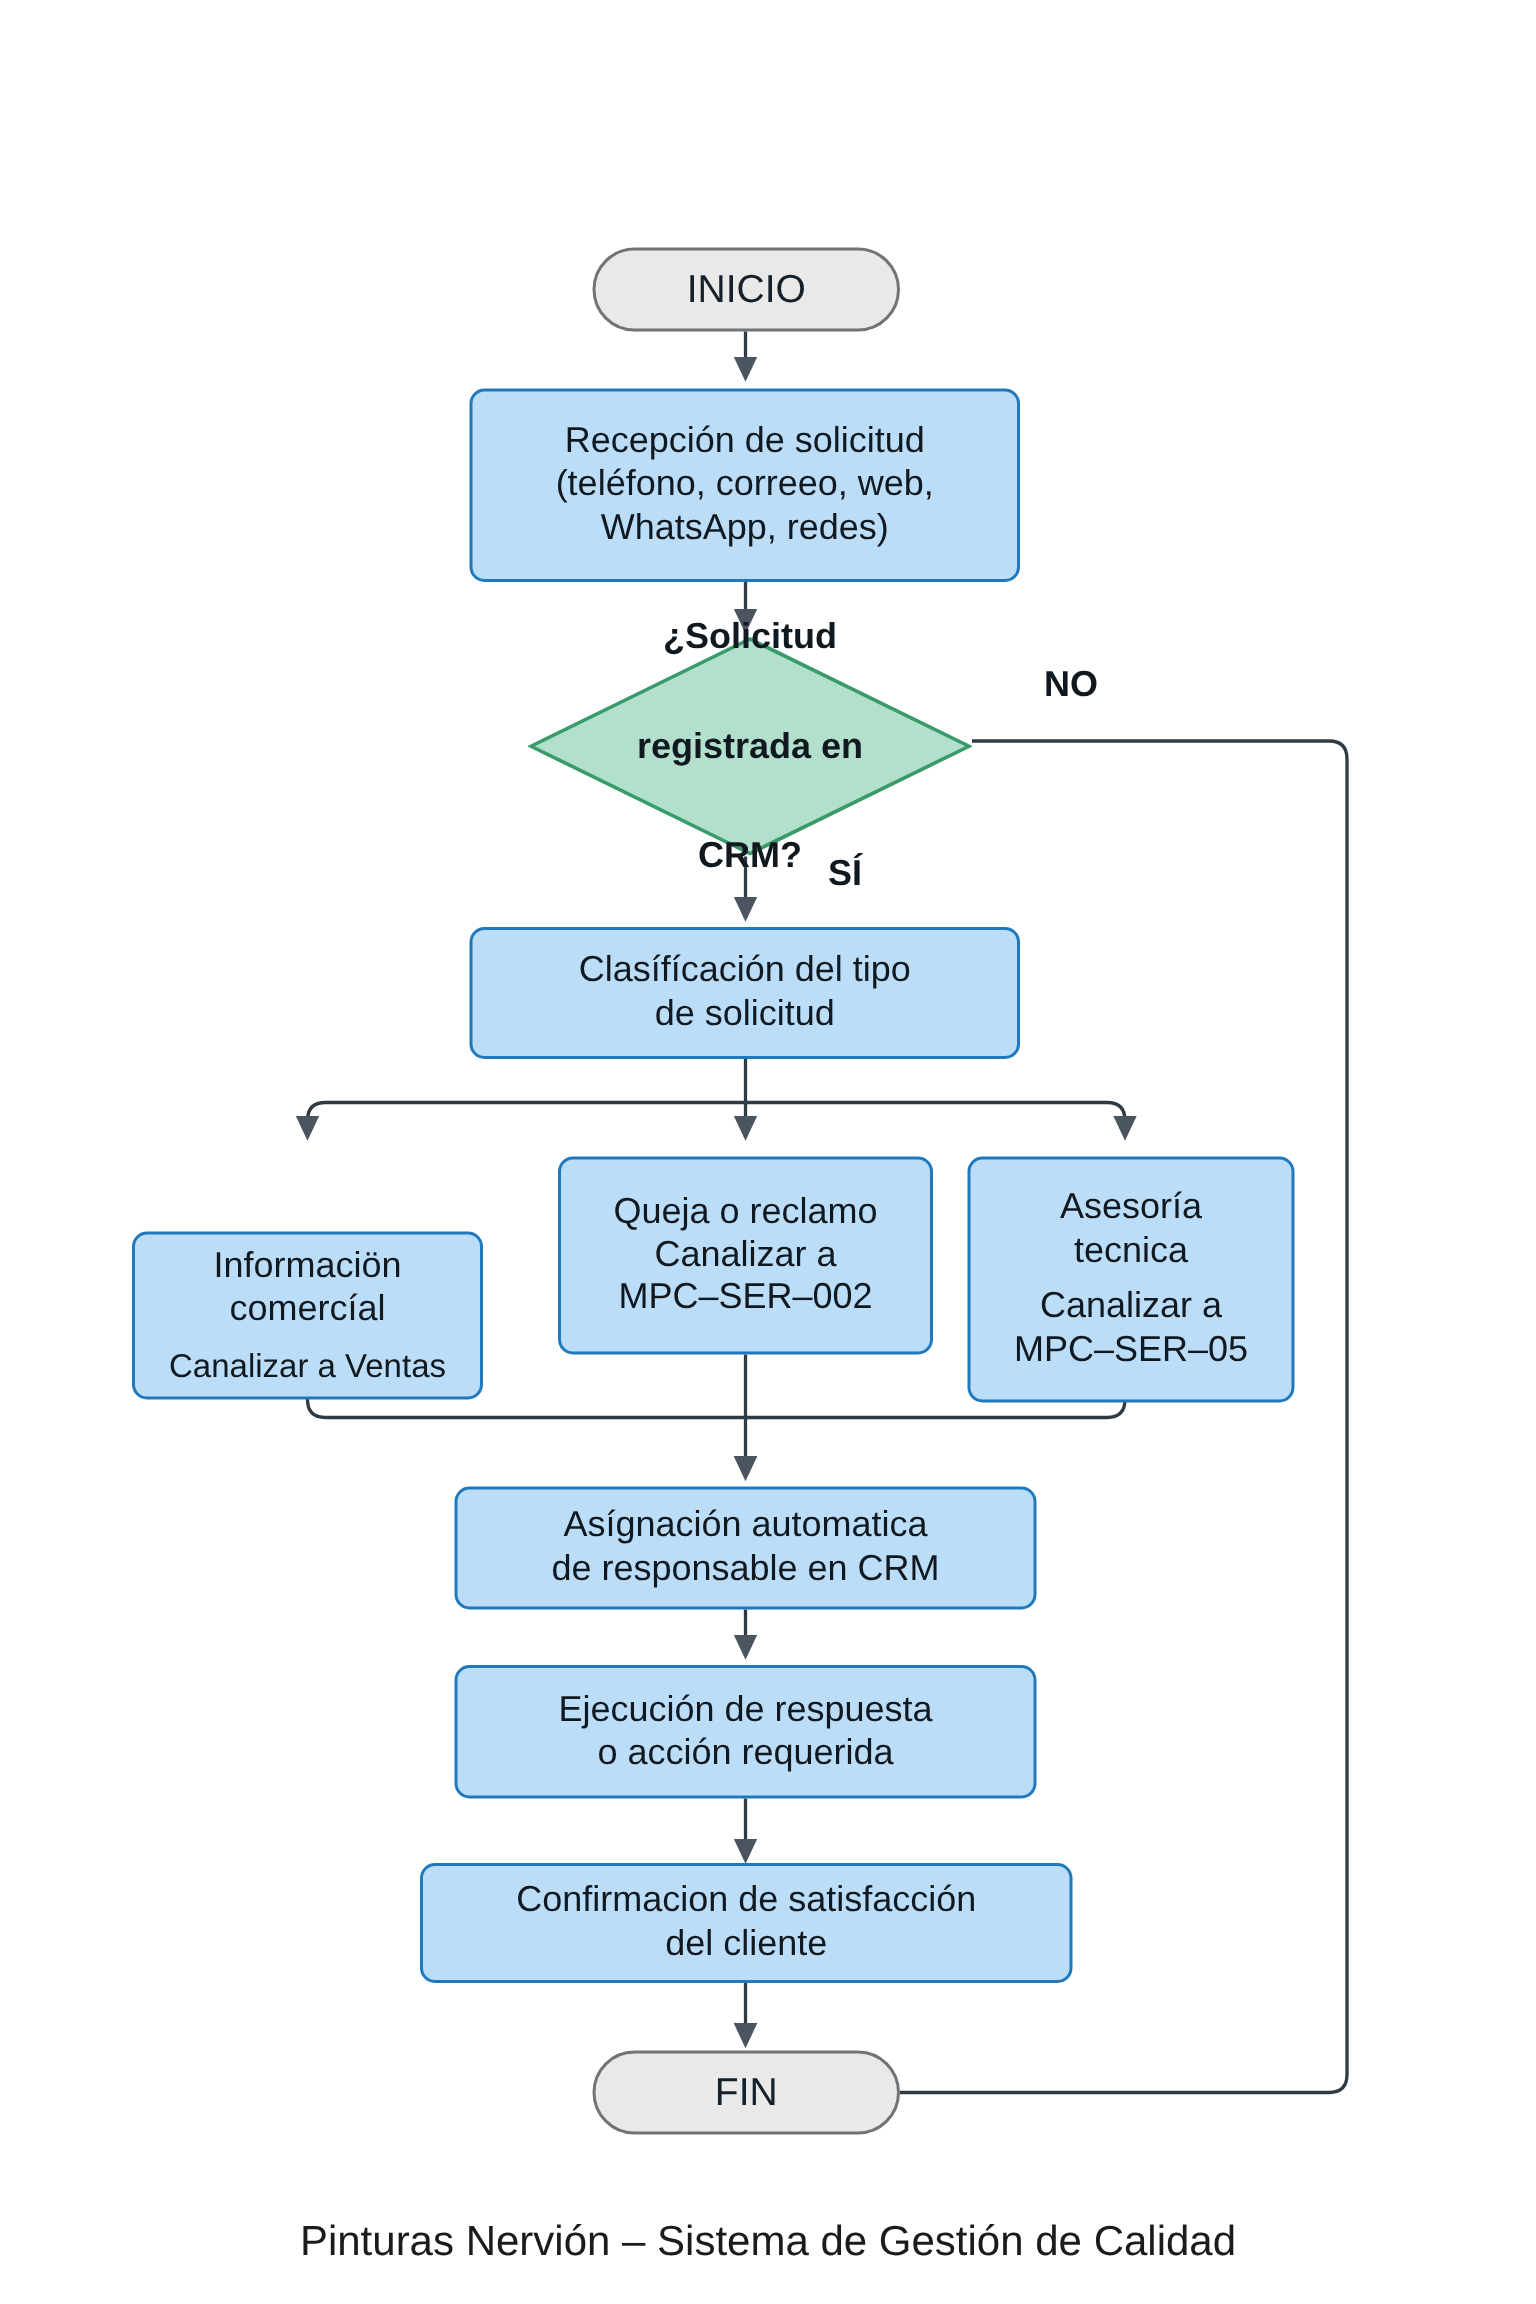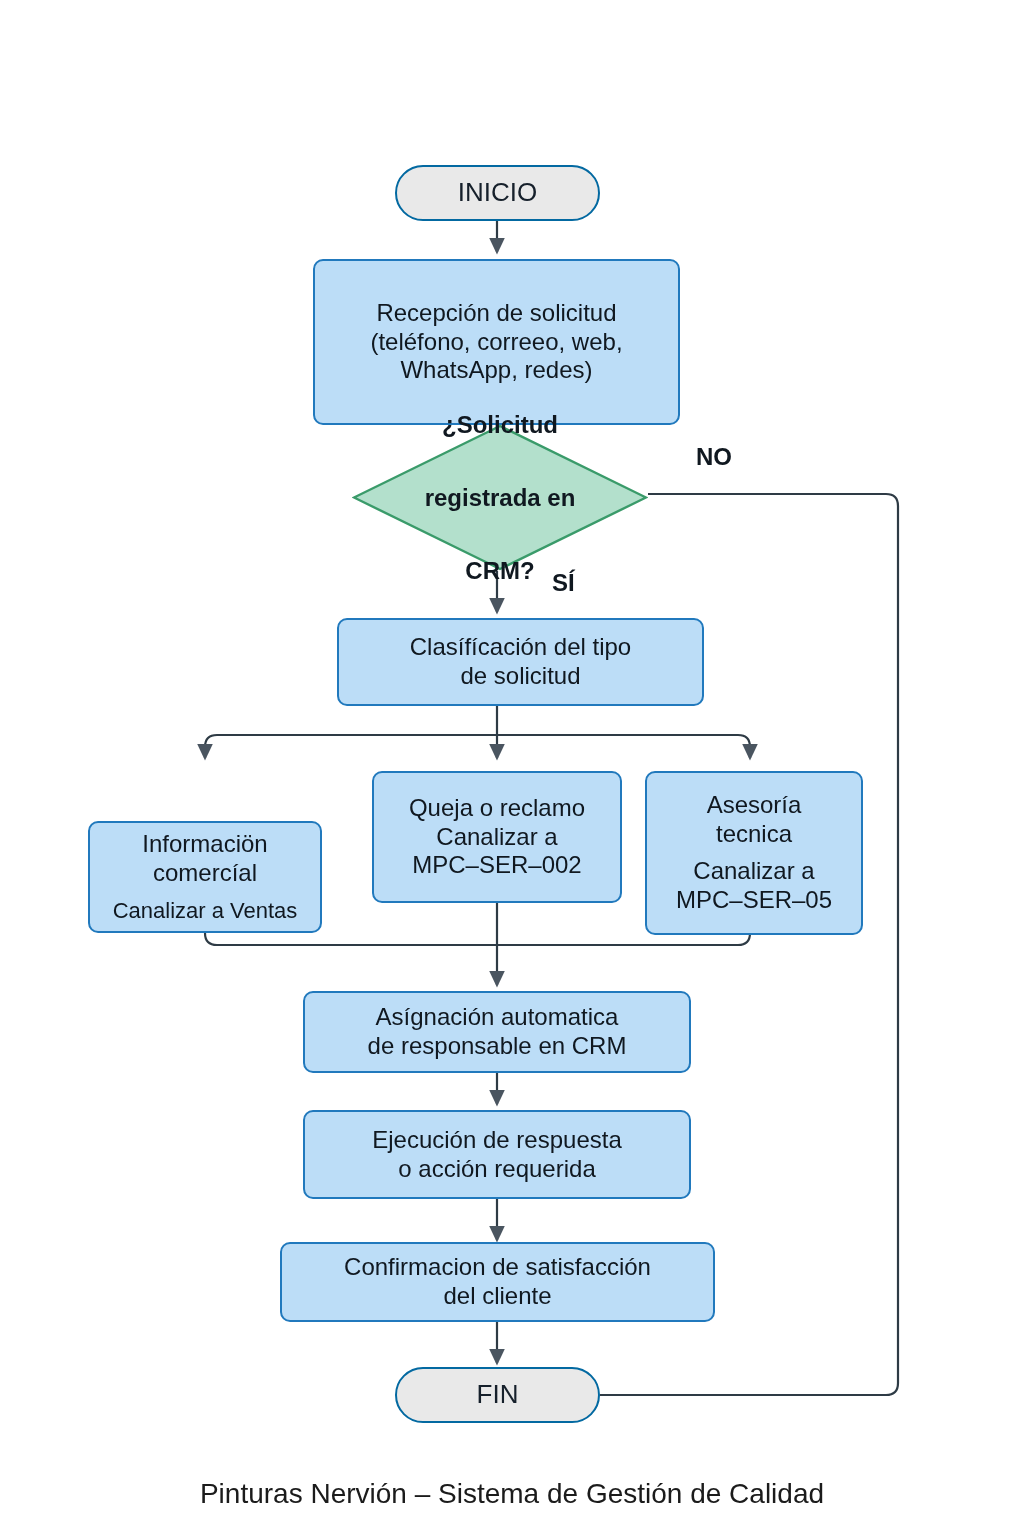--- a/index.html
+++ b/index.html
@@ -95,21 +95,21 @@
     box-sizing: border-box;
     display: flex;
     flex-direction: column;
     align-items: center;
     justify-content: center;
     text-align: center;
     line-height: 1.2;
   }
   .terminator {
     background: #e9e9e9;
-    border: 2px solid #0369a1;
+    border: 2px solid #737373;
     border-radius: 999px;
     font-size: 26px;
     color: #16202b;
   }
   .process {
     background: #bcddf7;
     border: 2px solid #2179bd;
     border-radius: 10px;
     font-size: 24px;
     color: #101820;
@@ -198,41 +198,41 @@
       <path d="M497,1199 L497,1240" marker-end="url(#arrow)"></path>
 
       <path d="M497,1322 L497,1363" marker-end="url(#arrow)"></path>
     </g>
   </svg>
 
   <div class="node terminator" style="left:395px; top:165px; width:205px; height:56px;">
     <span>INICIO</span>
   </div>
 
-  <div class="node process" style="left:313px; top:259px; width:367px; height:166px;">
+  <div class="node process" style="left:313px; top:259px; width:367px; height:129px;">
     <span>Recepción de solicitud</span>
     <span>(teléfono, correeo, web,</span>
     <span>WhatsApp, redes)</span>
   </div>
 
   <div class="decision-wrap" style="left:352px; top:424px; width:296px; height:147px;">
     <svg class="decision-shape" viewBox="0 0 296 147" preserveAspectRatio="none">
       <polygon points="148,2 294,73.5 148,145 2,73.5" fill="#b3e0cc" stroke="#3a9b6a" stroke-width="2.4"></polygon>
     </svg>
     <div class="decision-text">
       <span>¿Solicitud</span>
       <span>registrada en</span>
       <span>CRM?</span>
     </div>
   </div>
 
   <div class="edge-label" style="left:696px; top:443px;">NO</div>
   <div class="edge-label" style="left:552px; top:569px;">SÍ</div>
 
-  <div class="node process" style="left:313px; top:618px; width:367px; height:88px;margin-left:24px;">
+  <div class="node process" style="left:313px; top:618px; width:367px; height:88px;">
     <span>Clasífícación del tipo</span>
     <span>de solicitud</span>
   </div>
 
   <div class="node process" style="left:88px; top:773px; width:234px; height:112px;margin-top:48px;">
     <span>Informaciön</span>
     <span>comercíal</span>
     <span class="sub" style="margin-top:10px;">Canalizar a Ventas</span>
   </div>
 

